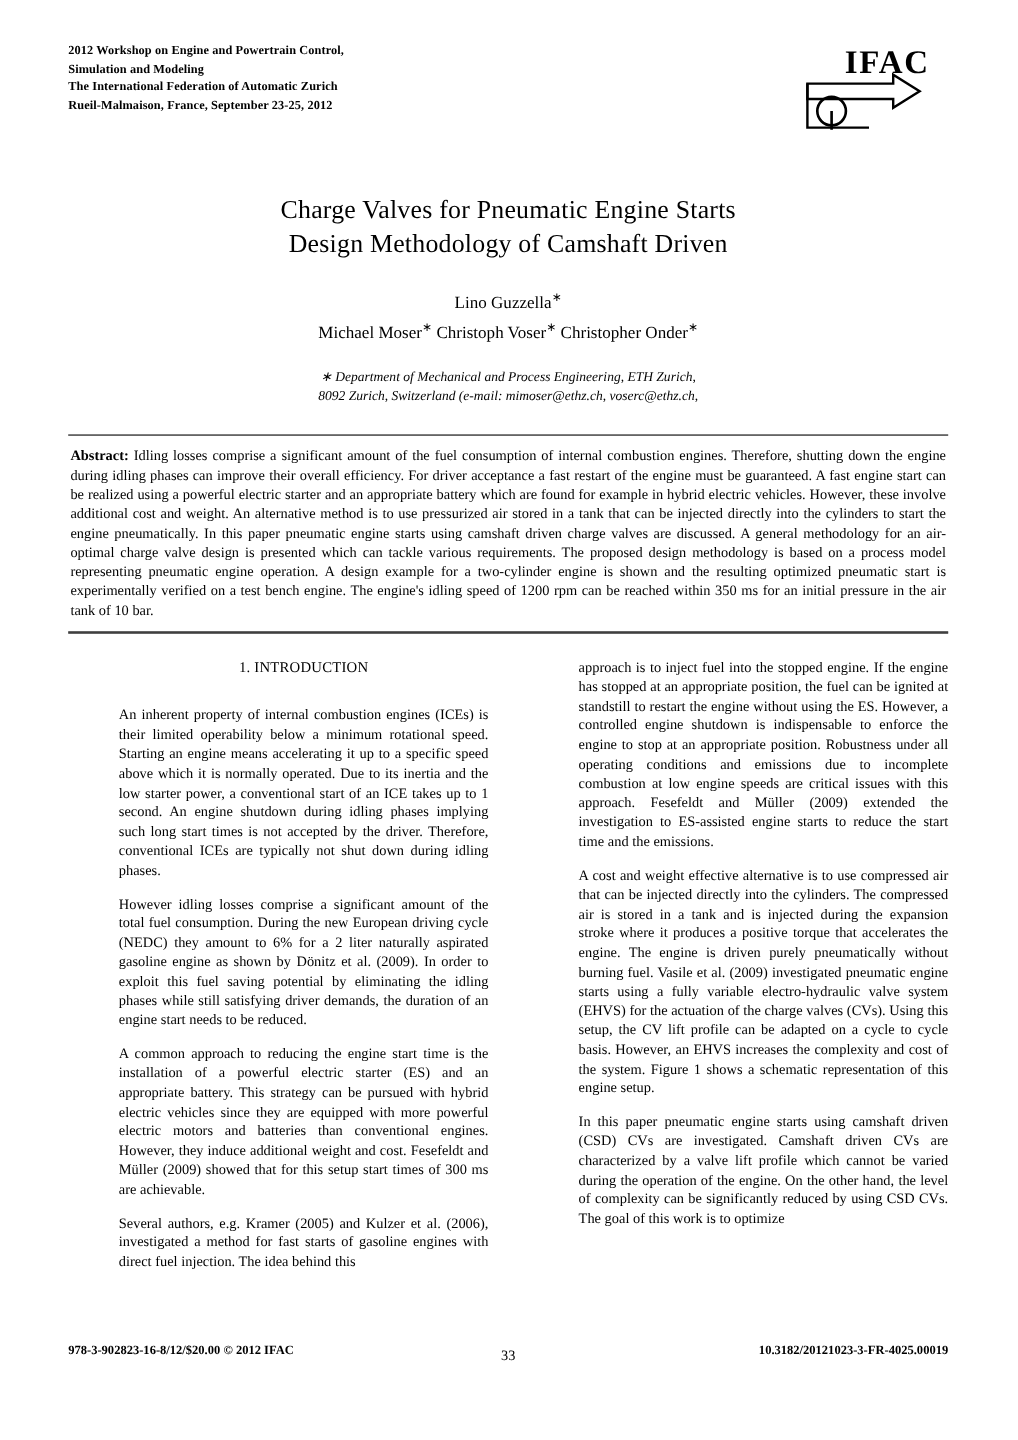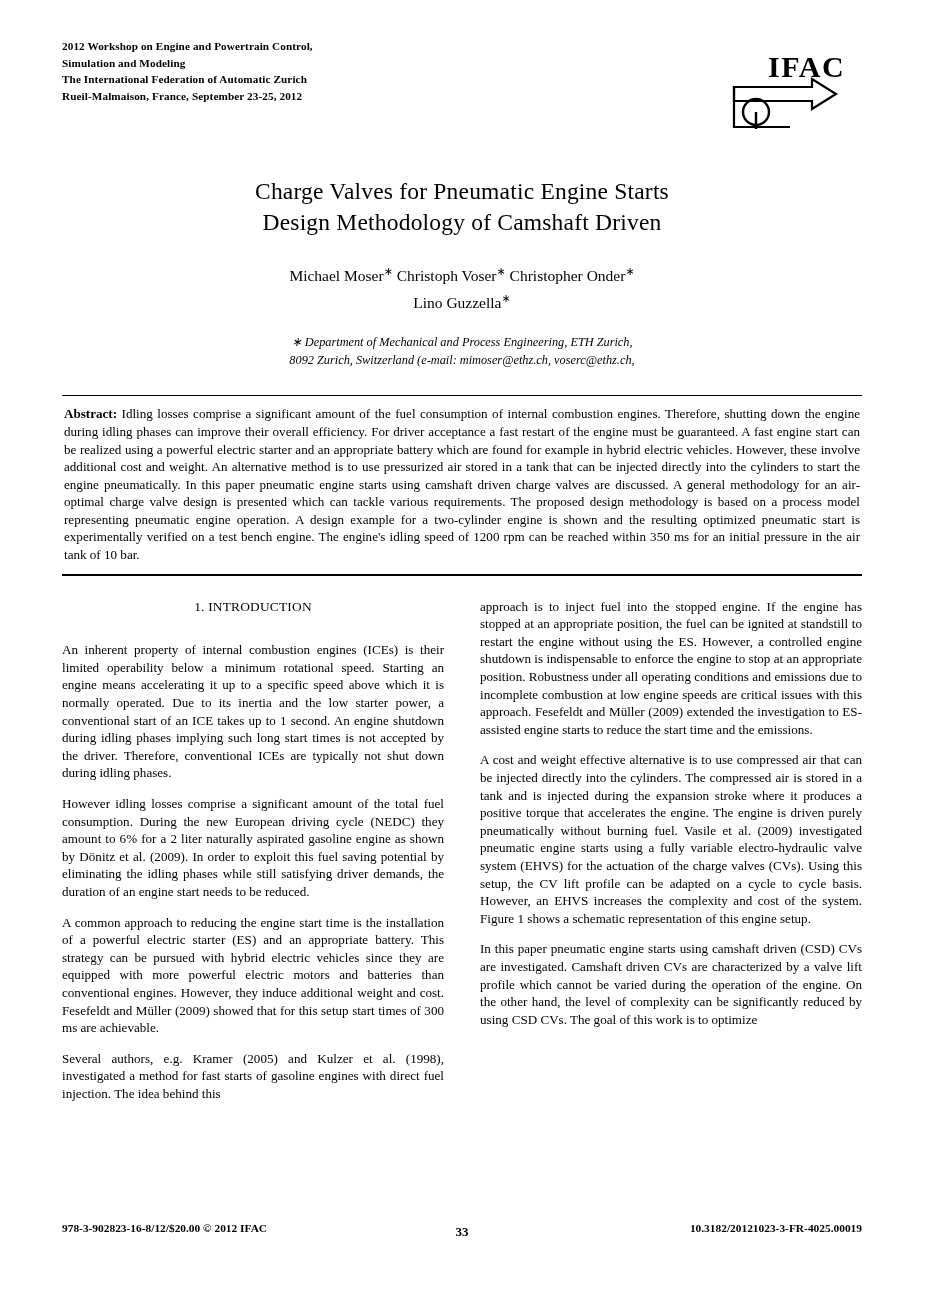--- a/index.html
+++ b/index.html
@@ -41,21 +41,20 @@
     font-weight: bold;
     font-size: 11.2px;
     line-height: 16.5px;
     letter-spacing: 0.1px;
   }
   .ifac-logo {
     width: 140px;
     height: 86px;
     position: relative;
     margin-right: 6px;
-    margin-top: 11px;
   }
   .ifac-logo svg { display: block; }
 
   
   .title-block {
     text-align: center;
     margin-top: 52px;
   }
   .paper-title {
     font-size: 23.5px;
@@ -112,20 +111,21 @@
   .columns {
     margin-top: 22px;
     display: flex;
     gap: 36px;
   }
   .col {
     width: 382px;
     font-size: 13.1px;
     line-height: 17.6px;
     text-align: justify;
+    margin-left: 46px;
   }
   .section-head {
     text-align: center;
     font-size: 13.4px;
     margin: 0 0 26px 0;
     letter-spacing: 0.2px;
   }
   .col p {
     margin: 0 0 13px 0;
     text-indent: 0;
@@ -142,21 +142,21 @@
     justify-content: space-between;
     align-items: center;
     font-family: "Liberation Serif", serif;
     font-size: 11.4px;
     font-weight: bold;
   }
   .footer .page-num {
     position: absolute;
     left: 0; right: 0;
     text-align: center;
-    font-weight: bold;
+    font-weight: normal;
     font-size: 13px;
     top: 2px;
   }
   .footer-left, .footer-right { z-index: 2; }
 </style>
 </head>
 <body>
 
 <div class="page">
   <div class="content">
@@ -180,26 +180,26 @@
     </div>
 
     <div class="title-block">
       <div class="paper-title">
         <div>Charge Valves for Pneumatic Engine Starts</div>
         <div>Design Methodology of Camshaft Driven</div>
       </div>
 
       <div class="authors">
         <div>
+          <span>Lino Guzzella</span><span class="author-mark">∗</span>
+        </div>
+        <div>
           <span>Michael Moser</span><span class="author-mark">∗</span>
           <span>Christoph Voser</span><span class="author-mark">∗</span>
           <span>Christopher Onder</span><span class="author-mark">∗</span>
-        </div>
-        <div>
-          <span>Lino Guzzella</span><span class="author-mark">∗</span>
         </div>
       </div>
 
       <div class="affiliation">
         <div>∗ Department of Mechanical and Process Engineering, ETH Zurich,</div>
         <div>8092 Zurich, Switzerland (e-mail: mimoser@ethz.ch, voserc@ethz.ch,</div>
       </div>
     </div>
 
     <div class="abstract-wrap">
@@ -211,21 +211,21 @@
       <hr class="rule">
       <hr class="rule">
     </div>
 
     <div class="columns">
       <div class="col">
         <div class="section-head">1. INTRODUCTION</div>
         <p class="first">An inherent property of internal combustion engines (ICEs) is their limited operability below a minimum rotational speed. Starting an engine means accelerating it up to a specific speed above which it is normally operated. Due to its inertia and the low starter power, a conventional start of an ICE takes up to 1 second. An engine shutdown during idling phases implying such long start times is not accepted by the driver. Therefore, conventional ICEs are typically not shut down during idling phases.</p>
         <p>However idling losses comprise a significant amount of the total fuel consumption. During the new European driving cycle (NEDC) they amount to 6% for a 2 liter naturally aspirated gasoline engine as shown by Dönitz et al. (2009). In order to exploit this fuel saving potential by eliminating the idling phases while still satisfying driver demands, the duration of an engine start needs to be reduced.</p>
         <p>A common approach to reducing the engine start time is the installation of a powerful electric starter (ES) and an appropriate battery. This strategy can be pursued with hybrid electric vehicles since they are equipped with more powerful electric motors and batteries than conventional engines. However, they induce additional weight and cost. Fesefeldt and Müller (2009) showed that for this setup start times of 300 ms are achievable.</p>
-        <p>Several authors, e.g. Kramer (2005) and Kulzer et al. (1998), investigated a method for fast starts of gasoline engines with direct fuel injection. The idea behind this</p>
+        <p>Several authors, e.g. Kramer (2005) and Kulzer et al. (2006), investigated a method for fast starts of gasoline engines with direct fuel injection. The idea behind this</p>
       </div>
       <div class="col">
         <p class="first">approach is to inject fuel into the stopped engine. If the engine has stopped at an appropriate position, the fuel can be ignited at standstill to restart the engine without using the ES. However, a controlled engine shutdown is indispensable to enforce the engine to stop at an appropriate position. Robustness under all operating conditions and emissions due to incomplete combustion at low engine speeds are critical issues with this approach. Fesefeldt and Müller (2009) extended the investigation to ES-assisted engine starts to reduce the start time and the emissions.</p>
         <p>A cost and weight effective alternative is to use compressed air that can be injected directly into the cylinders. The compressed air is stored in a tank and is injected during the expansion stroke where it produces a positive torque that accelerates the engine. The engine is driven purely pneumatically without burning fuel. Vasile et al. (2009) investigated pneumatic engine starts using a fully variable electro-hydraulic valve system (EHVS) for the actuation of the charge valves (CVs). Using this setup, the CV lift profile can be adapted on a cycle to cycle basis. However, an EHVS increases the complexity and cost of the system. Figure 1 shows a schematic representation of this engine setup.</p>
         <p>In this paper pneumatic engine starts using camshaft driven (CSD) CVs are investigated. Camshaft driven CVs are characterized by a valve lift profile which cannot be varied during the operation of the engine. On the other hand, the level of complexity can be significantly reduced by using CSD CVs. The goal of this work is to optimize</p>
       </div>
     </div>
 
   </div>
 

